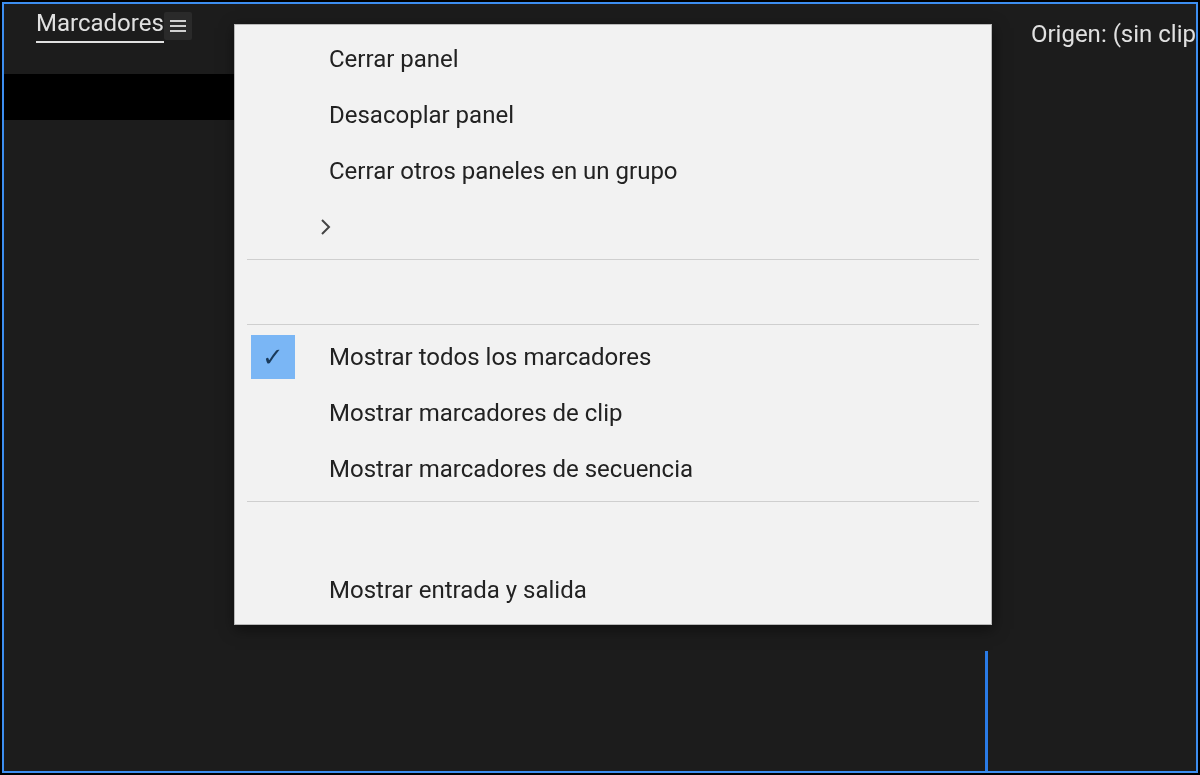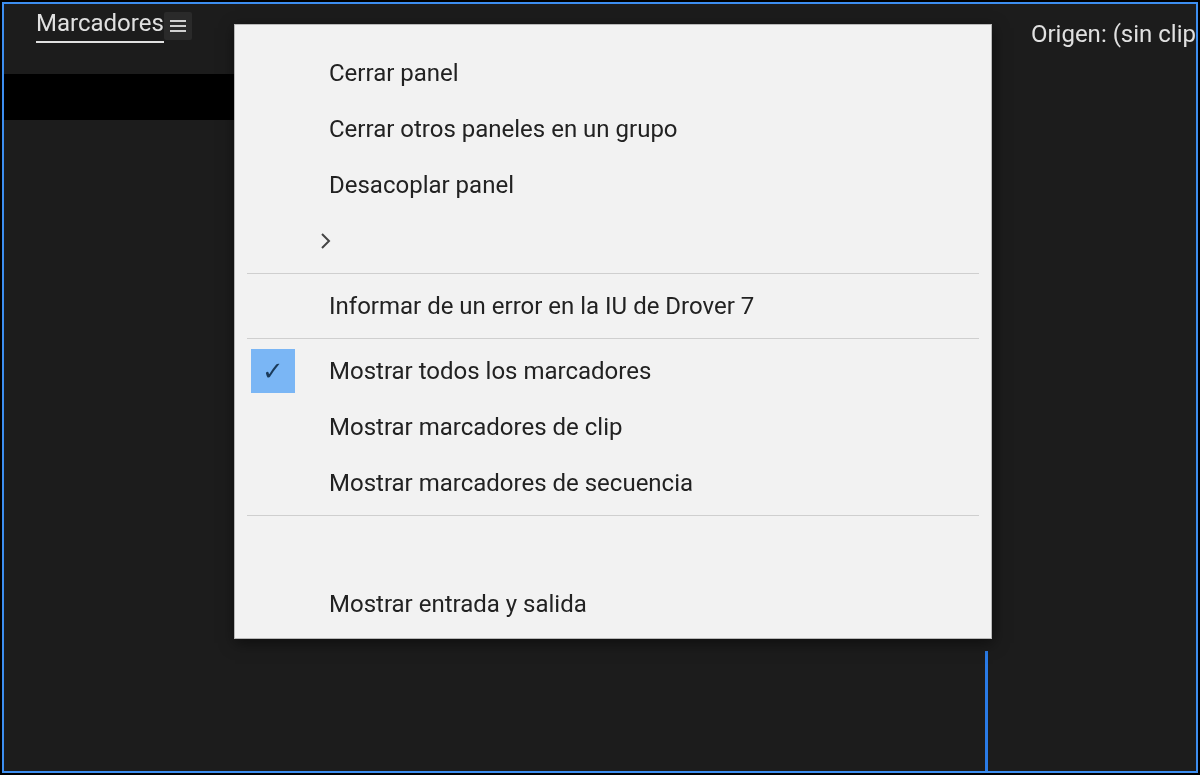--- a/index.html
+++ b/index.html
@@ -114,21 +114,21 @@
 
   
   .ctx-menu {
     position: absolute;
     top: 20px;
     left: 230px;
     width: 758px;
     background: #f2f2f2;
     border: 1px solid #b8b8b8;
     box-shadow: 1px 4px 14px rgba(0,0,0,0.5);
-    padding-top: 20px;
+    padding-top: 6px;
     padding-bottom: 6px;
     z-index: 100;
   }
   .ctx-item {
     display: flex;
     align-items: center;
     height: 56px;
     padding: 0 16px 0 0;
     color: #222;
     font-size: 24px;
@@ -195,40 +195,39 @@
   </div>
 
   <div class="ctx-menu">
 
     <div class="ctx-item">
       <span class="ctx-check-col"></span>
       <span class="ctx-label">Cerrar panel</span>
     </div>
     <div class="ctx-item">
       <span class="ctx-check-col"></span>
+      <span class="ctx-label">Desacoplar panel</span>
+    </div>
+    <div class="ctx-item">
+      <span class="ctx-check-col"></span>
       <span class="ctx-label">Cerrar otros paneles en un grupo</span>
-    </div>
-    <div class="ctx-item">
-      <span class="ctx-check-col"></span>
-      <span class="ctx-label">Desacoplar panel</span>
     </div>
     <div class="ctx-item">
       <span class="ctx-check-col"></span>
       <span class="ctx-submenu-arrow">
         <svg width="10" height="16" viewBox="0 0 10 16">
             <path d="M1 1 L8 8 L1 15" stroke="#444" stroke-width="2" fill="none"></path>
           </svg>
       </span>
     </div>
 
     <div class="ctx-divider"></div>
 
     <div class="ctx-item">
       <span class="ctx-check-col"></span>
-      <span class="ctx-label">Informar de un error en la IU de Drover 7</span>
     </div>
 
     <div class="ctx-divider"></div>
 
     <div class="ctx-item">
       <span class="ctx-check-col">
         <span class="check-box">✓</span>
       </span>
       <span class="ctx-label">Mostrar todos los marcadores</span>
     </div>

